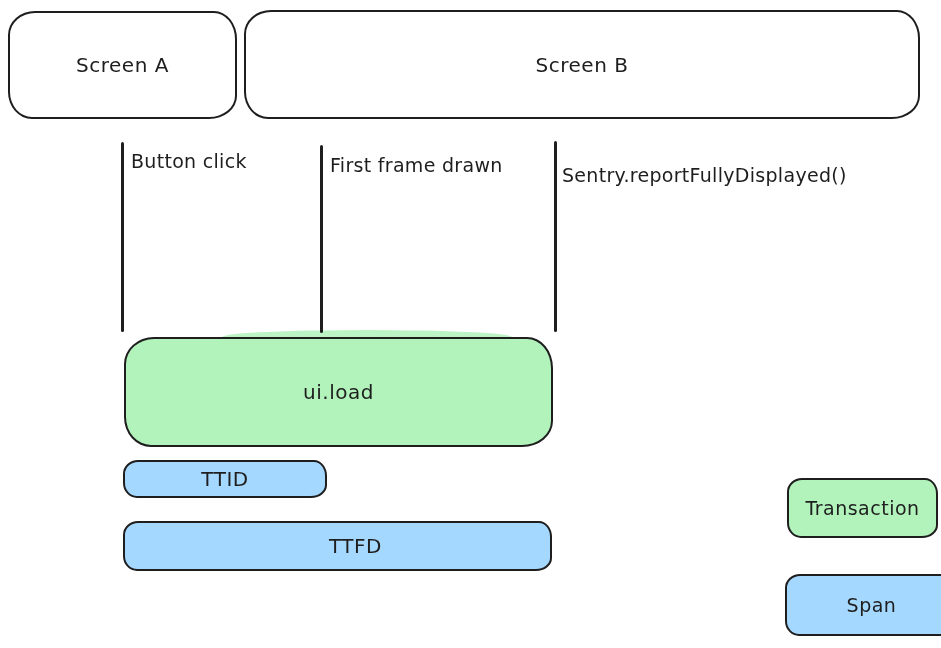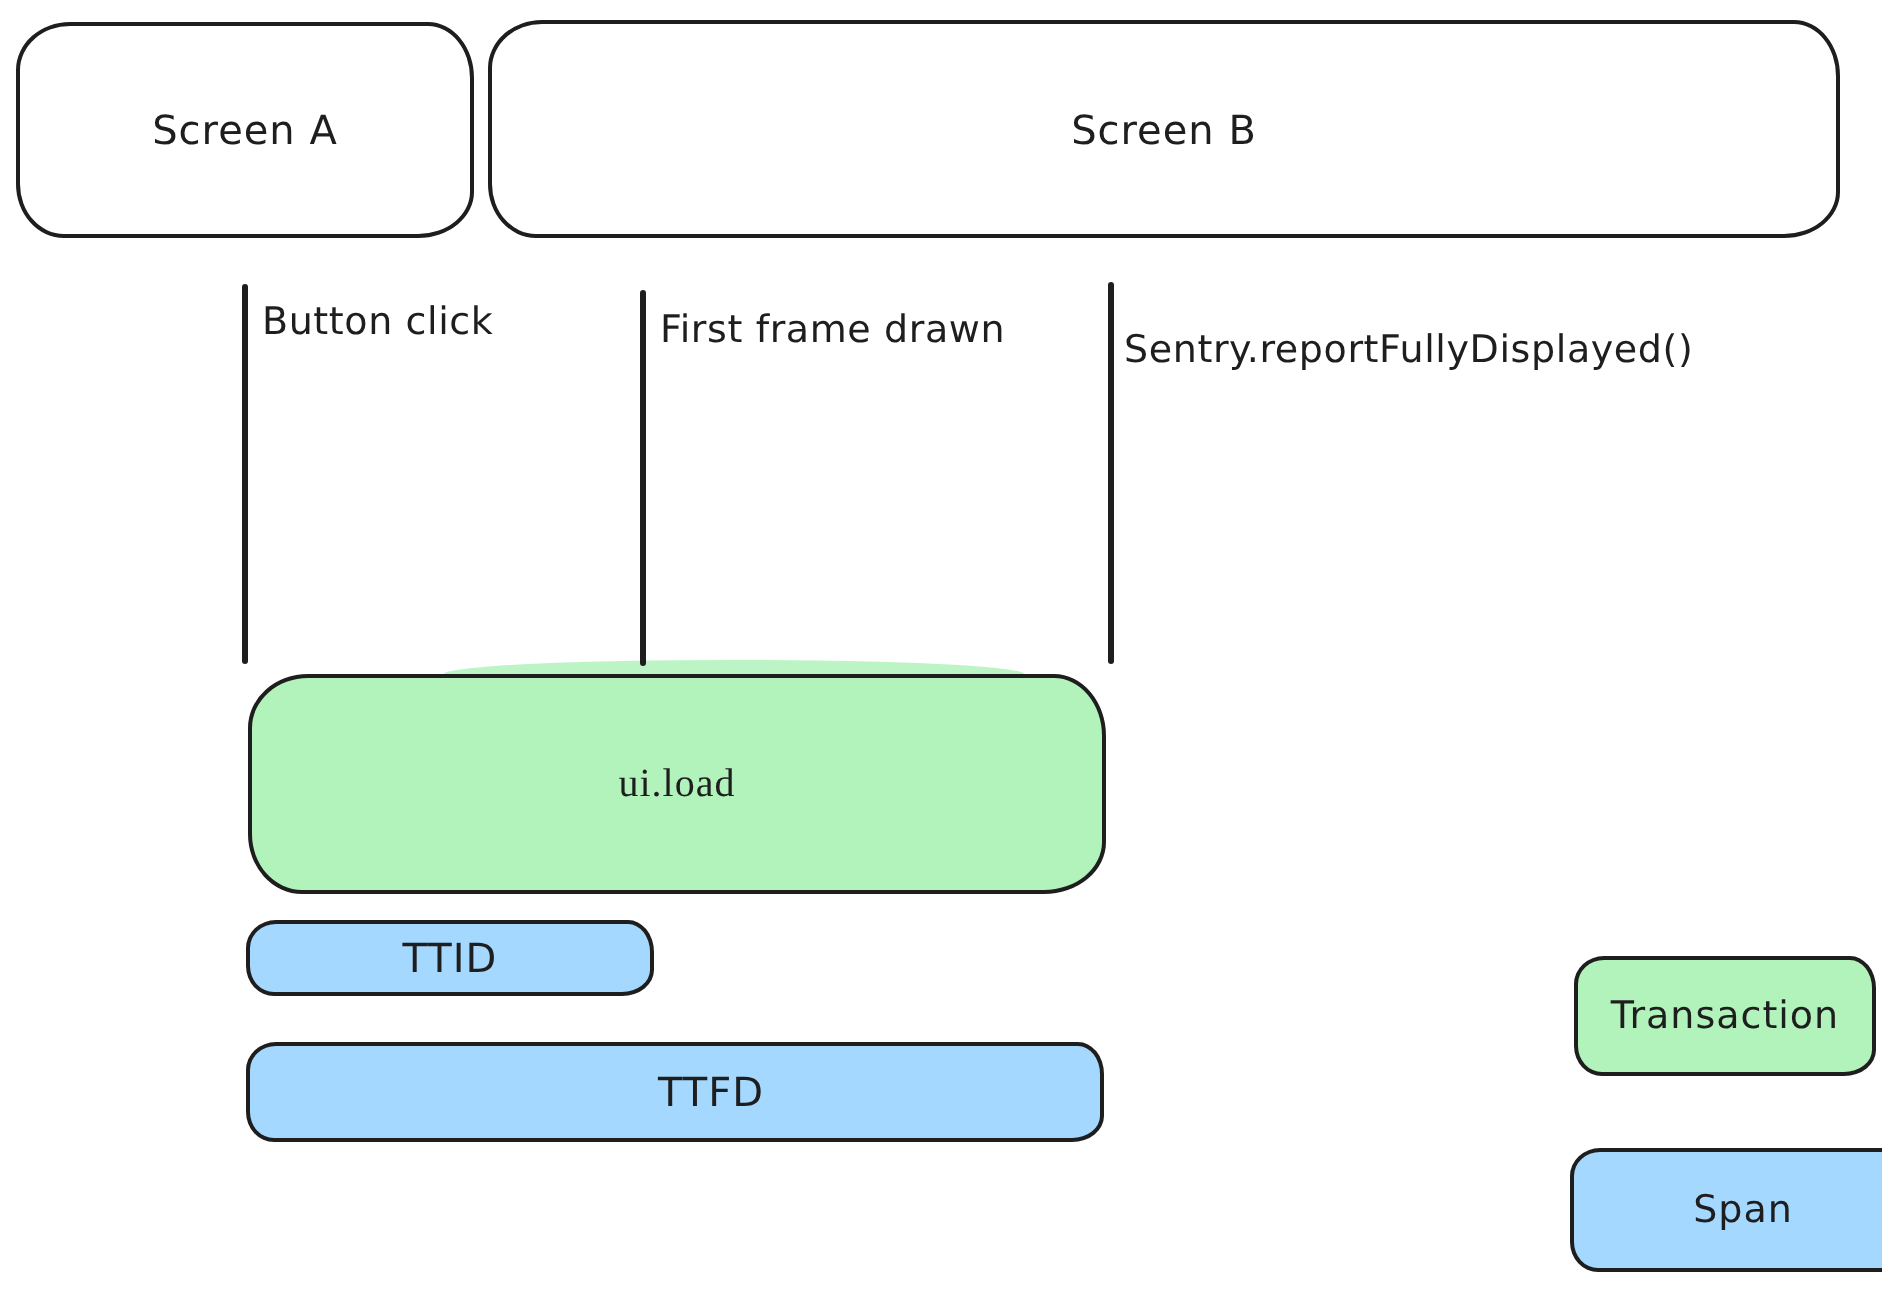--- a/index.html
+++ b/index.html
@@ -22,21 +22,20 @@
     justify-content: center;
     font-size: 20px;
     letter-spacing: 0.5px;
     z-index: 2;
   }
   .screen {
     border-radius: 27px 23px 28px 24px / 24px 28px 23px 27px;
   }
   .bar-large {
     border-radius: 30px 26px 31px 27px / 27px 31px 26px 30px;
-    font-family: Liberation Serif, serif;
   }
   .bar-small {
     border-radius: 15px 13px 16px 14px / 14px 16px 13px 15px;
   }
   .fill-transaction { background: var(--transaction-fill, #b2f2bb); }
   .fill-span        { background: var(--span-fill, #a5d8ff); }
   .vline {
     position: absolute;
     width: 3px;
     background: var(--stroke, #1e1e1e);

